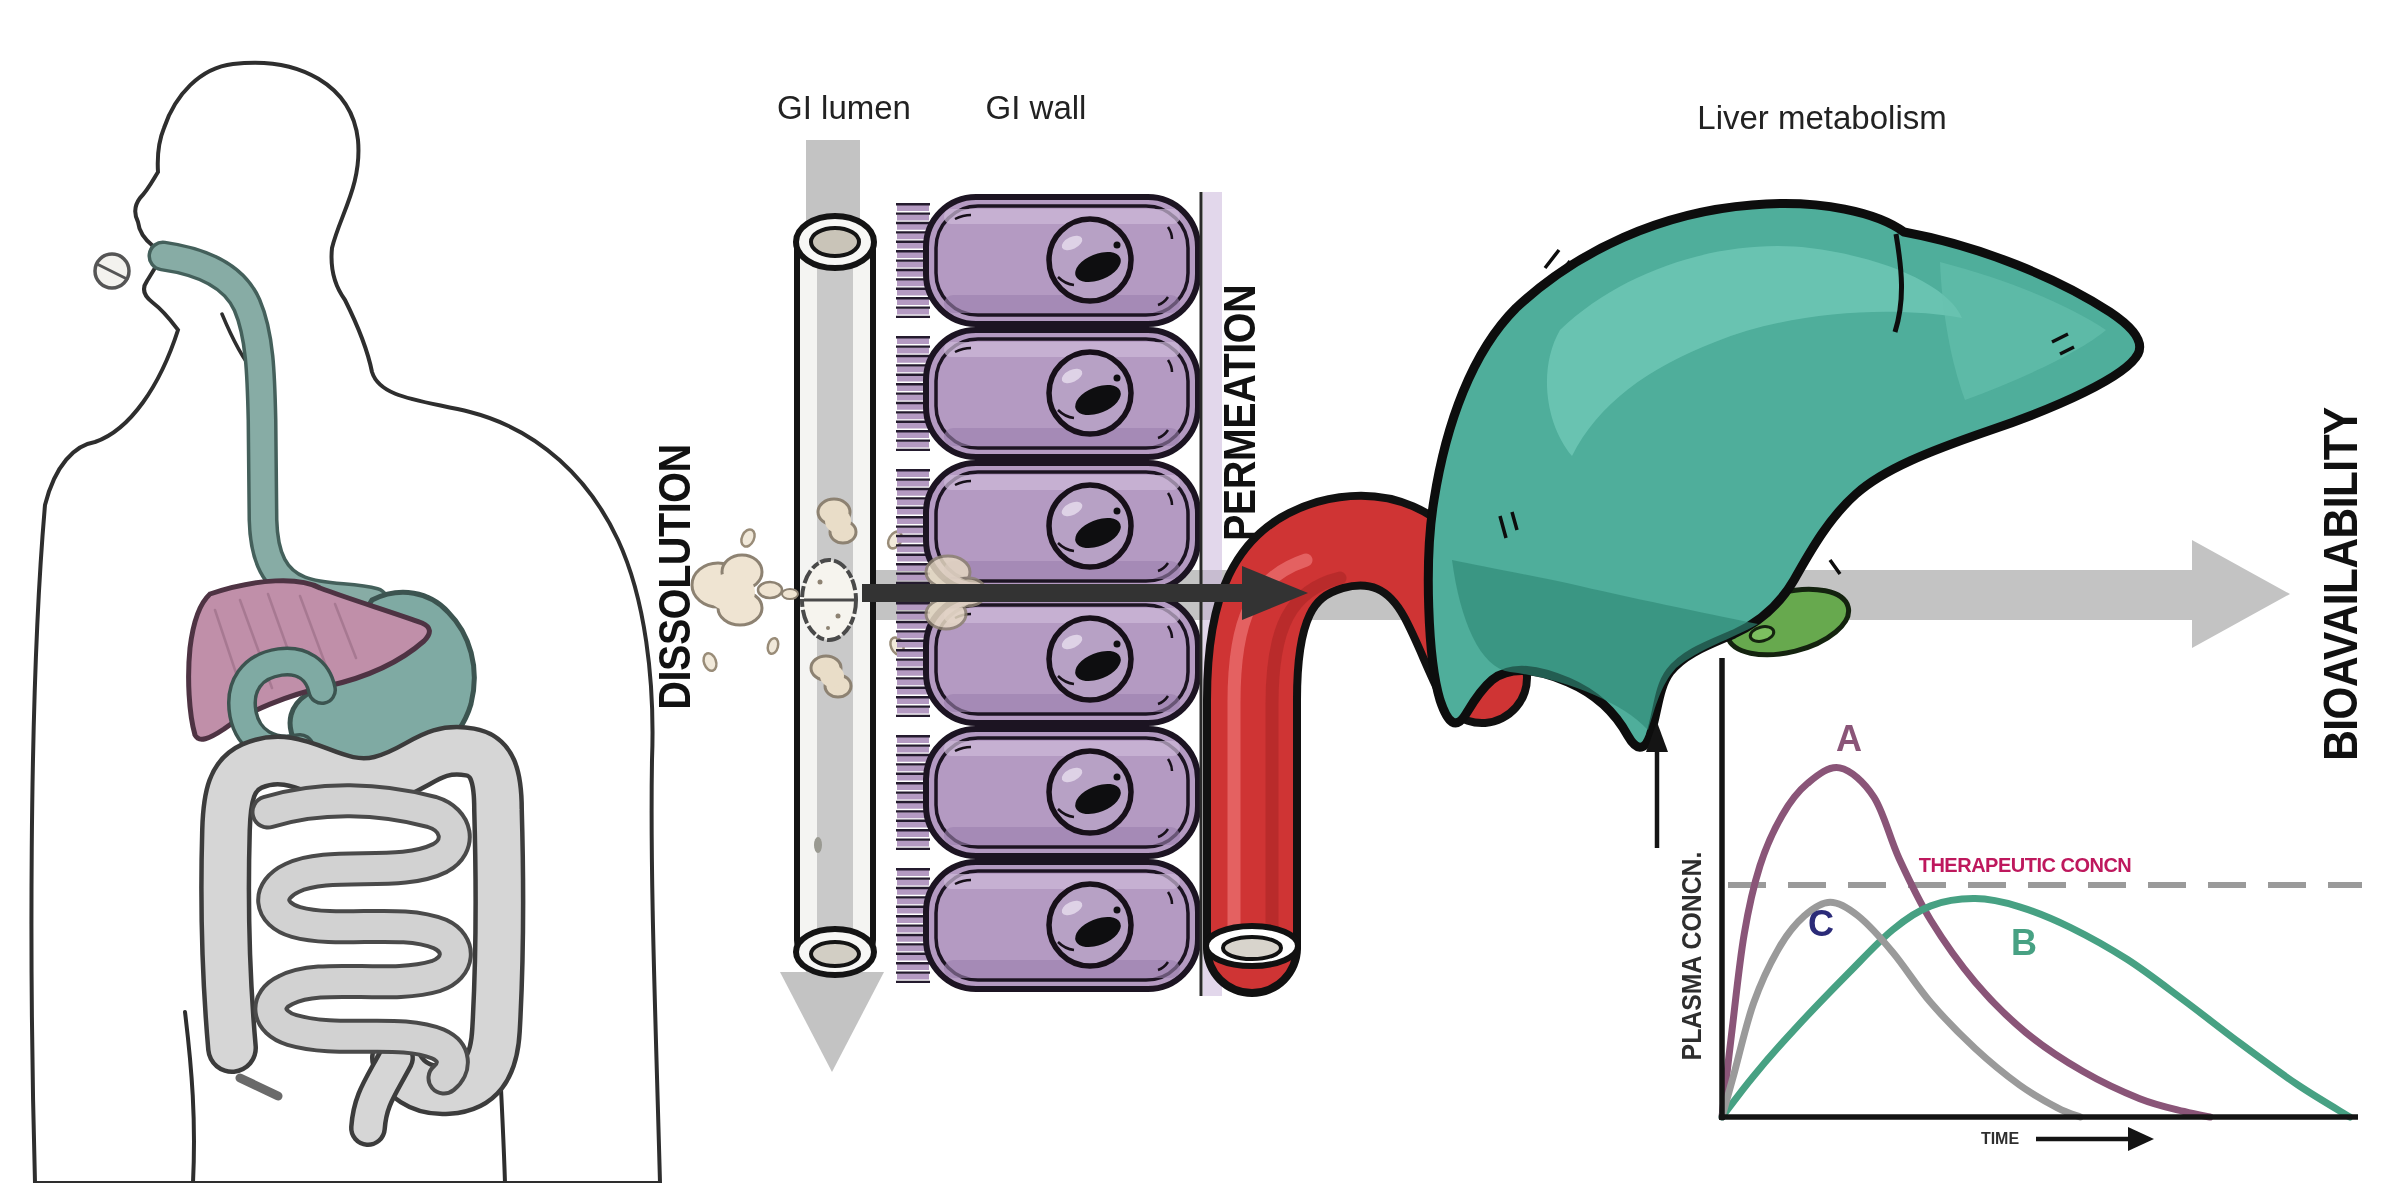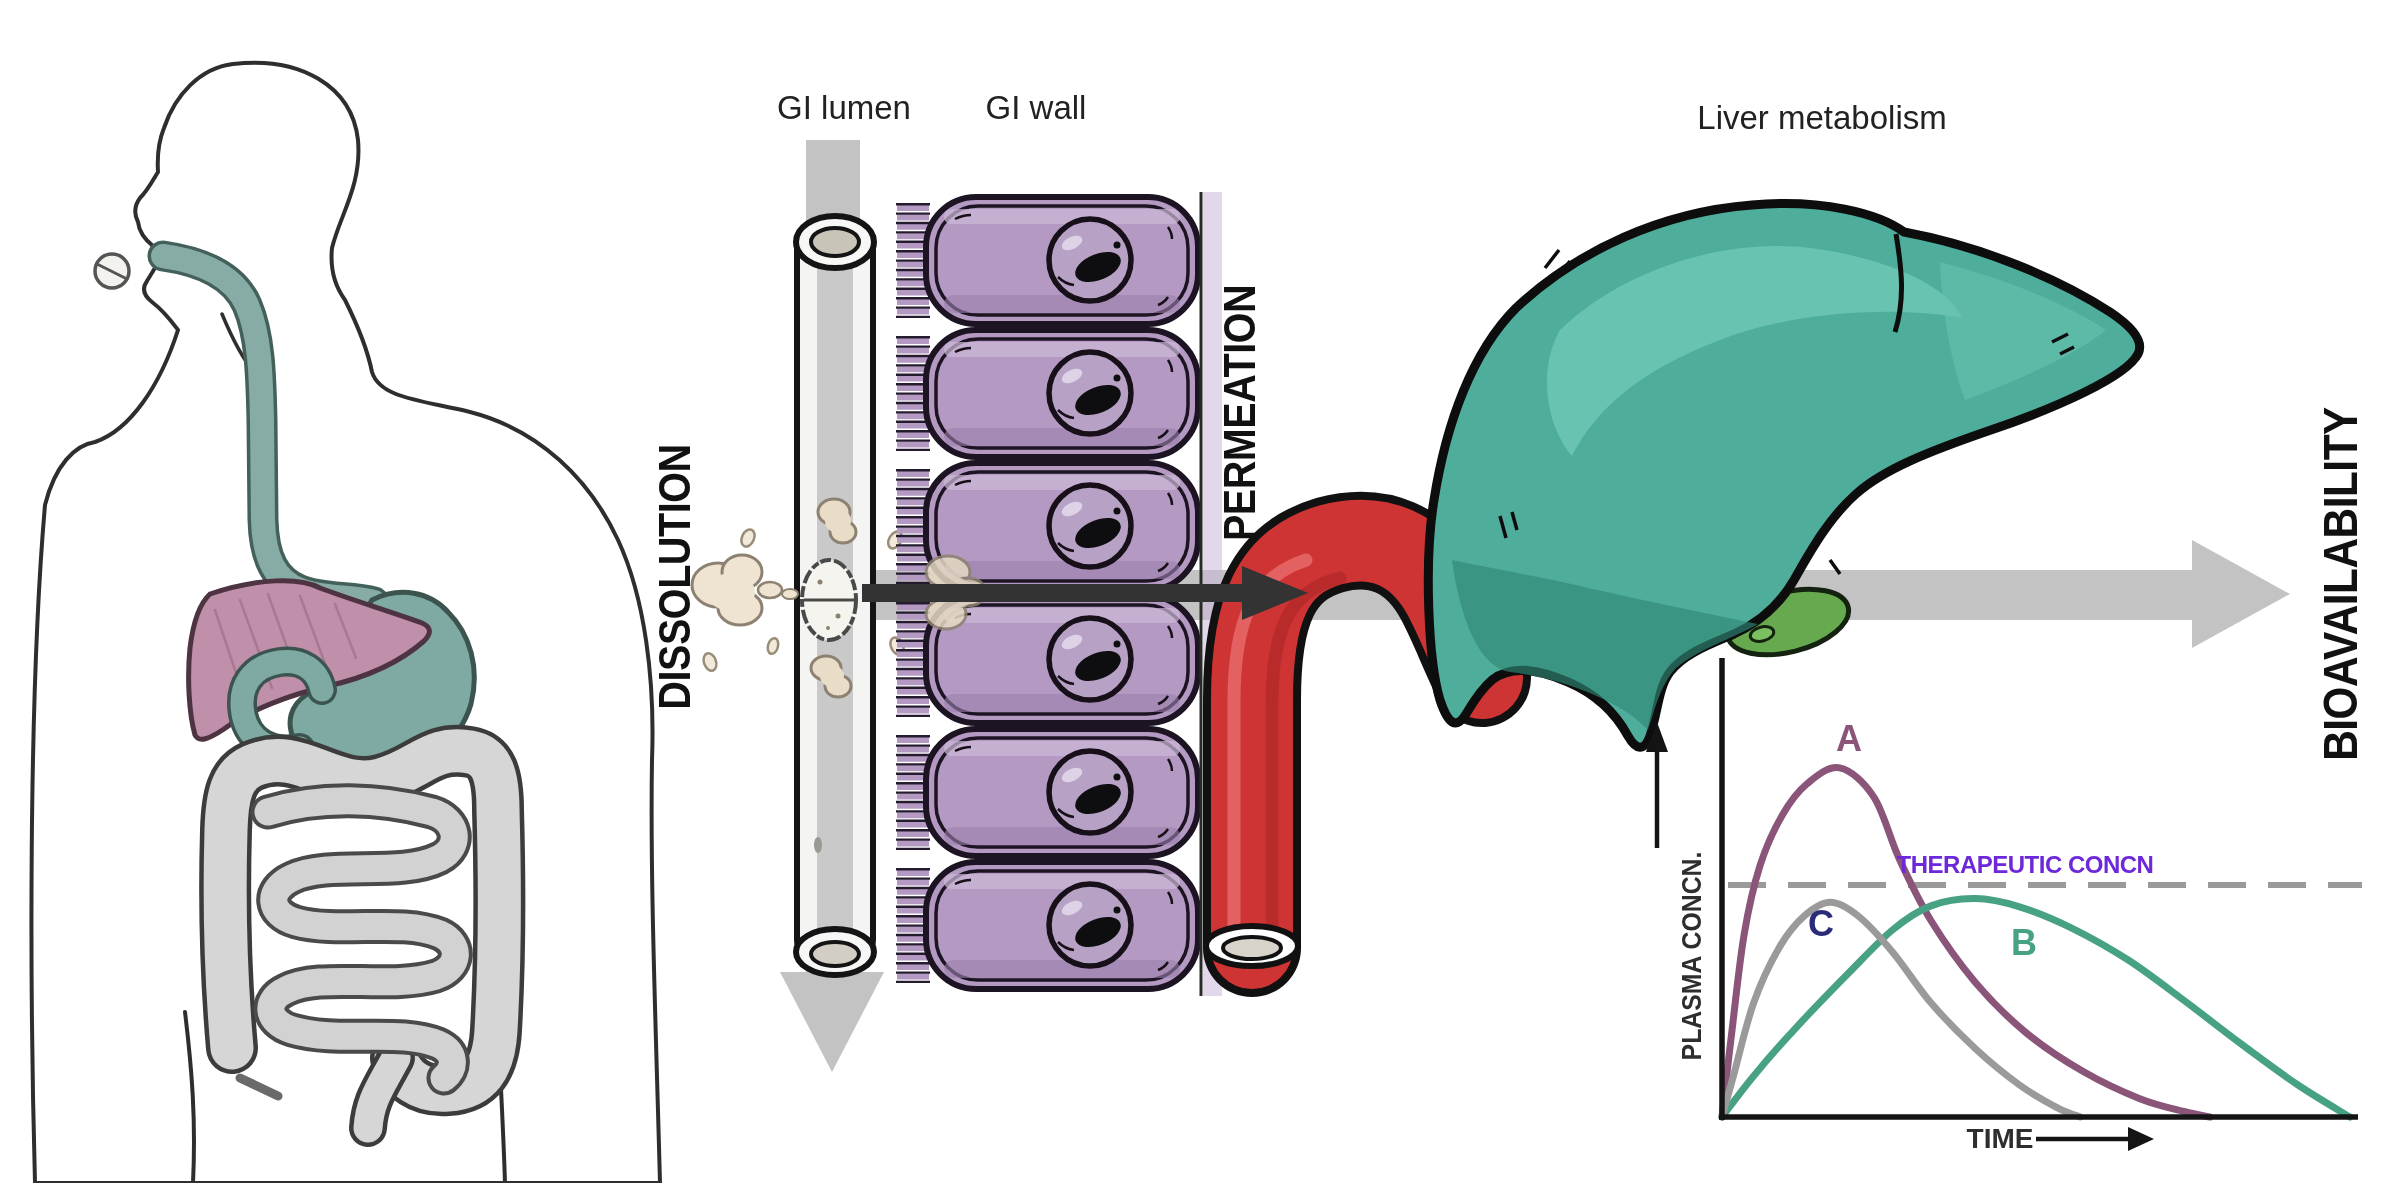--- a/index.html
+++ b/index.html
@@ -232,16 +232,16 @@
 
 <div class="lbl head-lbl" style="left:812px;top:107px;">GI lumen</div>
 <div class="lbl head-lbl" style="left:1004px;top:107px;">GI wall</div>
 <div class="lbl head-lbl" style="left:1790px;top:117px;">Liver metabolism</div>
 
 <div class="lbl rot proc-lbl" style="left:675px;top:577px;">DISSOLUTION</div>
 <div class="lbl rot proc-lbl" style="left:1240px;top:413px;">PERMEATION</div>
 <div class="lbl rot proc-lbl" style="left:2340px;top:584px;font-size:46px;">BIOAVAILABILITY</div>
 
 <div class="lbl rot chart-lbl" style="left:1692px;top:956px;font-size:27px;color:#2e2e2e;">PLASMA CONCN.</div>
-<div class="lbl chart-lbl" style="left:2025px;top:865px;font-size:24px;color:#6d28d9;letter-spacing:-0.5px;">THERAPEUTIC CONCN</div>
-<div class="lbl chart-lbl" style="left:2000px;top:1139px;font-size:28px;color:#2e2e2e;">TIME</div>
+<div class="lbl chart-lbl" style="left:2025px;top:865px;font-size:20px;color:#be185d;letter-spacing:-0.5px;">THERAPEUTIC CONCN</div>
+<div class="lbl chart-lbl" style="left:2000px;top:1139px;font-size:16px;color:#2e2e2e;">TIME</div>
 
 </div>
 
 </body></html>

